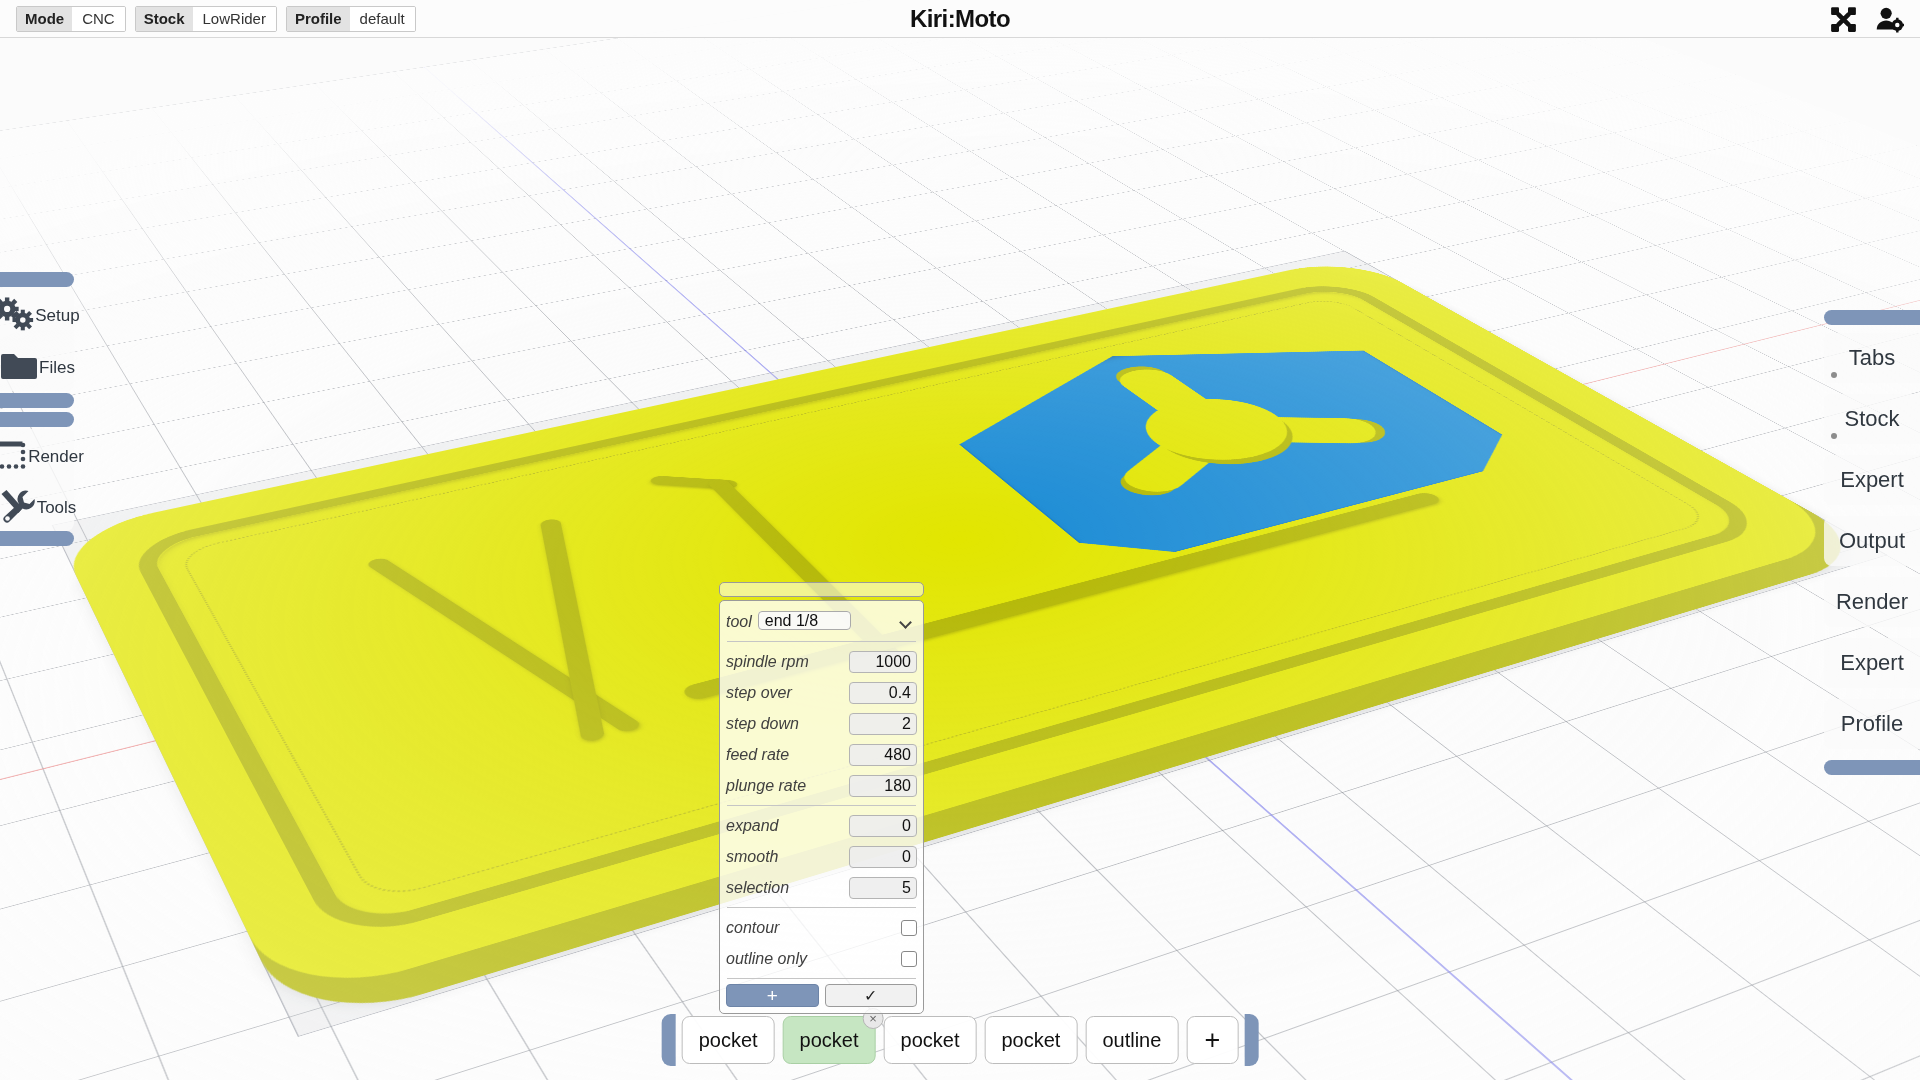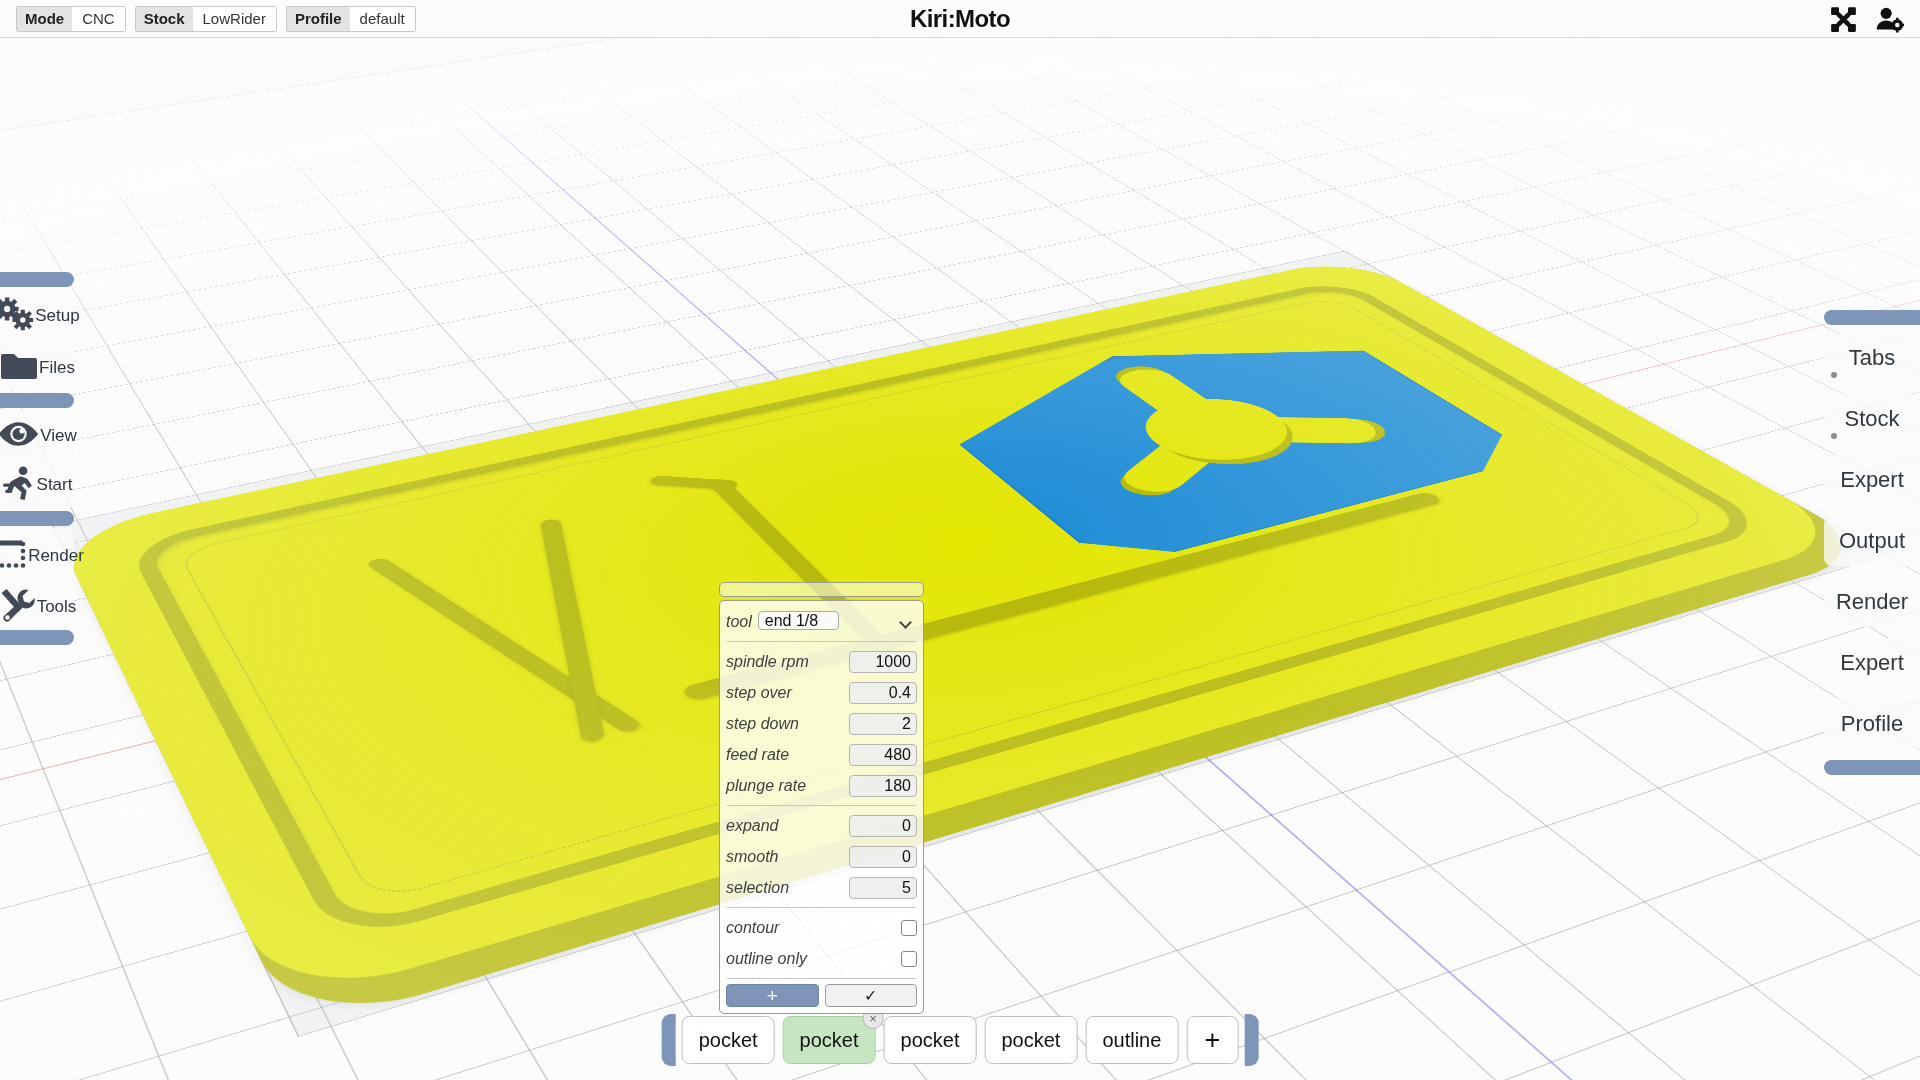--- a/index.html
+++ b/index.html
@@ -327,21 +327,21 @@
     position: relative;
     height: 25px;
   }
   .sel {
     width: 100%; height: 25px;
     background: rgba(250,250,250,0.92);
     border: 1px solid #aaa;
     border-radius: 4px;
     font-size: 16px;
     color: #111;
-    padding: 0 20px 0 6px;
+    padding: 0 32px 0 6px;
     line-height: 23px;
   }
   .sel-caret {
     position: absolute; right: 7px; top: 9px;
     width: 9px; height: 9px;
     border-right: 2px solid #444;
     border-bottom: 2px solid #444;
     transform: rotate(45deg);
     pointer-events: none;
   }
@@ -528,45 +528,20 @@
           <svg width="40" height="33" viewBox="0 0 40 33" fill="#414a56">
             <path d="M2 6 a2 2 0 0 1 2-2 h11 l4 4 h17 a2 2 0 0 1 2 2 v17 a2 2 0 0 1 -2 2 h-32 a2 2 0 0 1 -2 -2 z"></path>
           </svg>
         </span>
         <span class="lbl">Files</span>
       </div>
     </div>
 
     <div class="bar-cap mid"></div>
 
-    <div class="navgroup">
-      <div class="navitem">
-        <span>
-          <svg width="43" height="28" viewBox="0 0 44 28" fill="#414a56">
-            <path d="M22 2 C34 2 42 14 42 14 C42 14 34 26 22 26 C10 26 2 14 2 14 C2 14 10 2 22 2 Z"></path>
-            <circle cx="22" cy="14" r="8.4" fill="#fafafa"></circle>
-            <circle cx="22" cy="14" r="6.2" fill="#414a56"></circle>
-            <circle cx="25.5" cy="11" r="2.6" fill="#fafafa"></circle>
-          </svg>
-        </span>
-        <span class="lbl">View</span>
-      </div>
-
-      <div class="navitem">
-        <span>
-          <svg width="35" height="35" viewBox="0 0 34 34" fill="#414a56">
-            <circle cx="20.5" cy="4.6" r="4.2"></circle>
-            <path d="M18 10 L24.5 12.5 L29 19 L26 21.5 L22 16.5 L19 19 L24 24 L22 33 L17.5 32 L19 25.5 L12 19.5 L9 26 L4.5 24.5 L8.5 15 Z"></path>
-            <rect x="1" y="17" width="9" height="3.2" rx="1.6"></rect>
-            <rect x="3" y="23" width="7" height="3.2" rx="1.6"></rect>
-          </svg>
-        </span>
-        <span class="lbl">Start</span>
-      </div>
-    </div>
 
     <div class="bar-cap mid"></div>
 
     <div class="navgroup">
       <div class="navitem">
         <span>
           <svg width="38" height="32" viewBox="0 0 38 32" fill="none">
             <path d="M4 30 L4 5 L30 5" stroke="#414a56" stroke-width="5" stroke-linecap="square"></path>
             <g fill="#414a56">
               <circle cx="33" cy="6" r="2.3"></circle>

